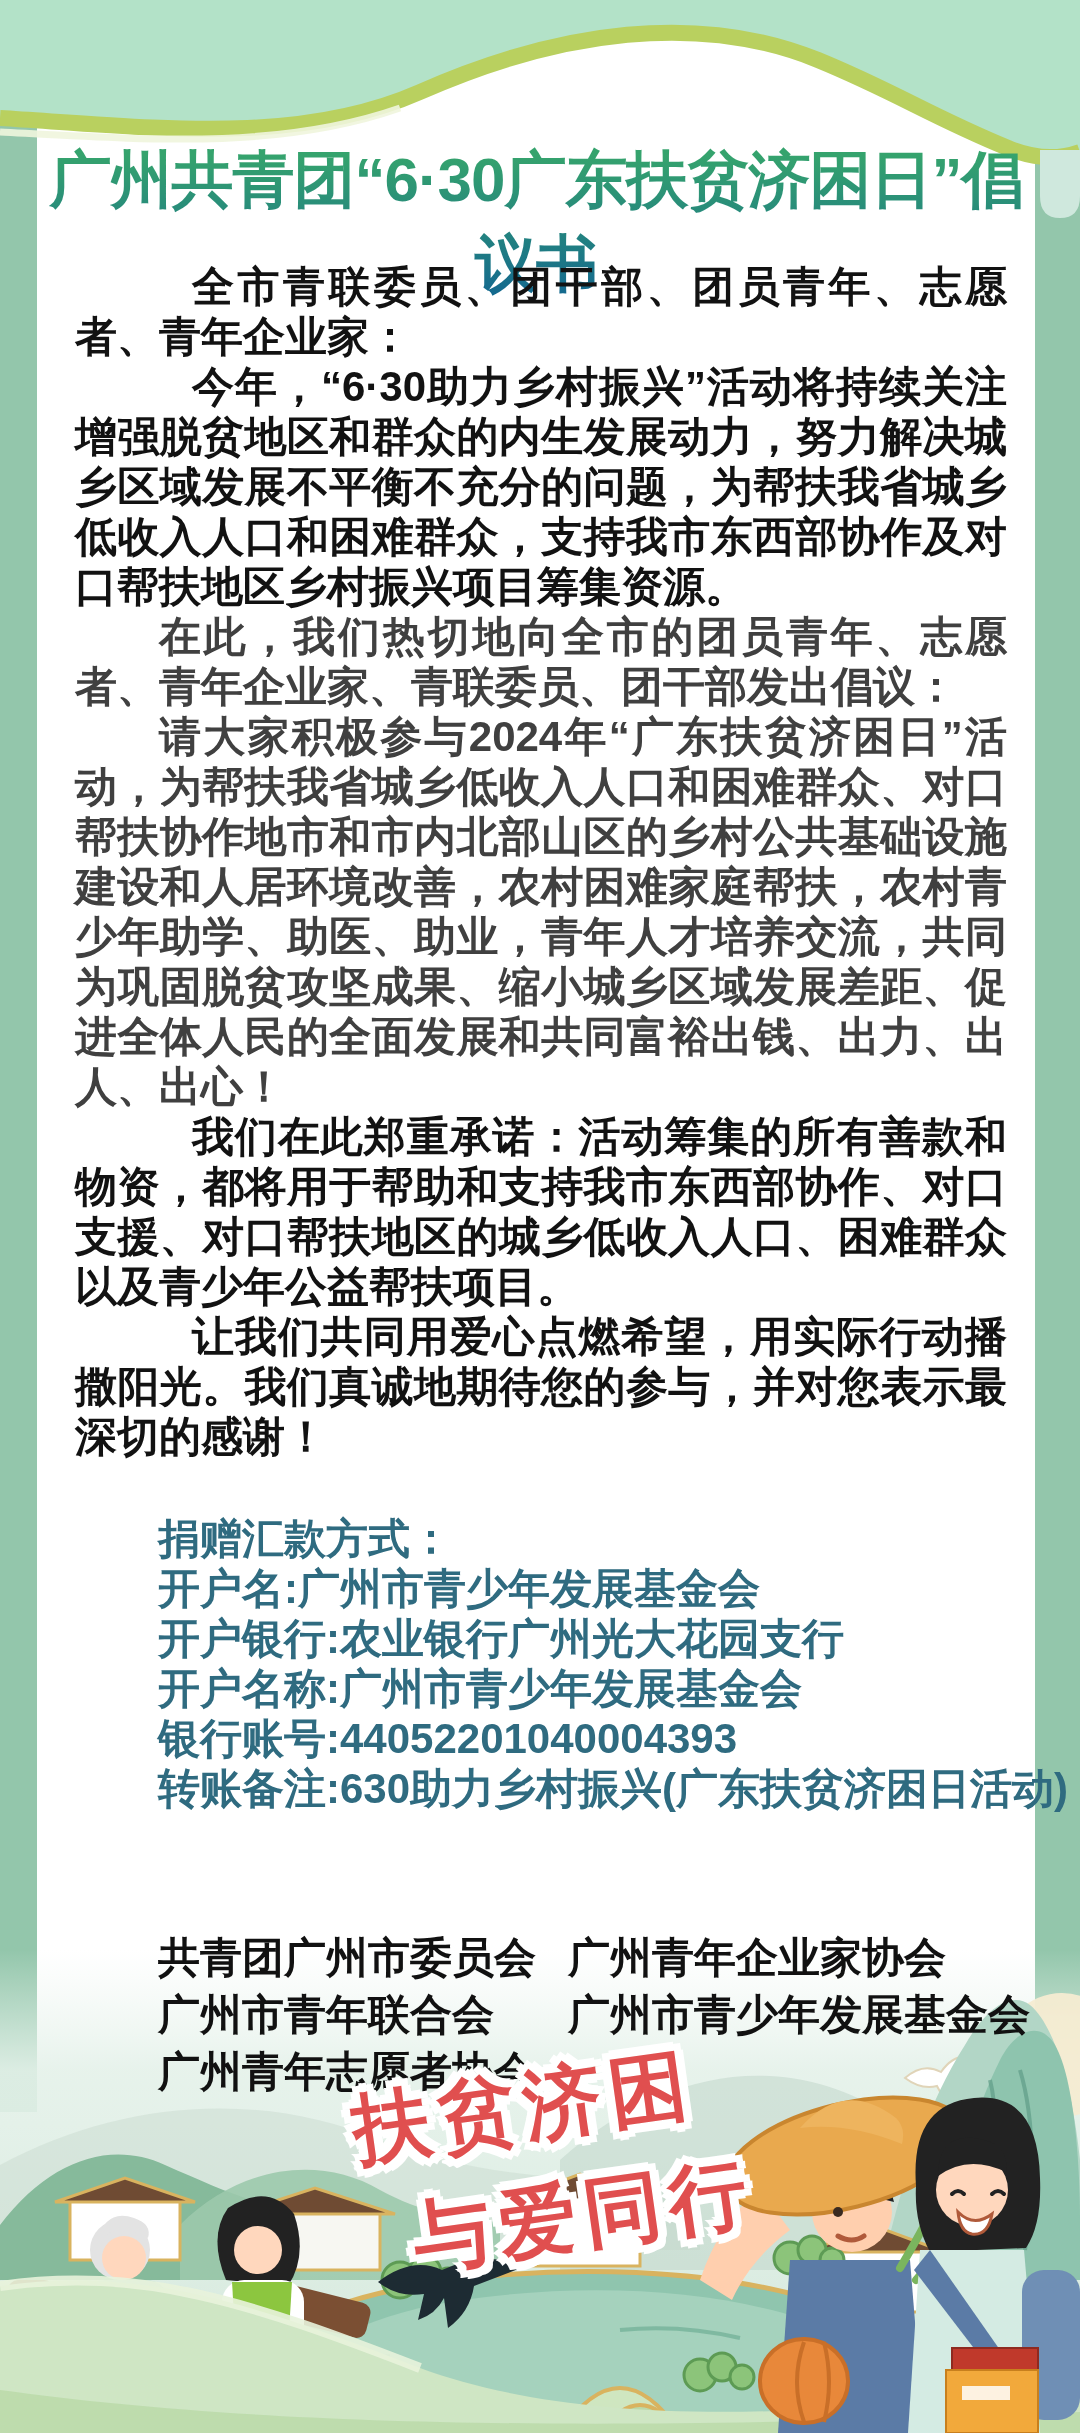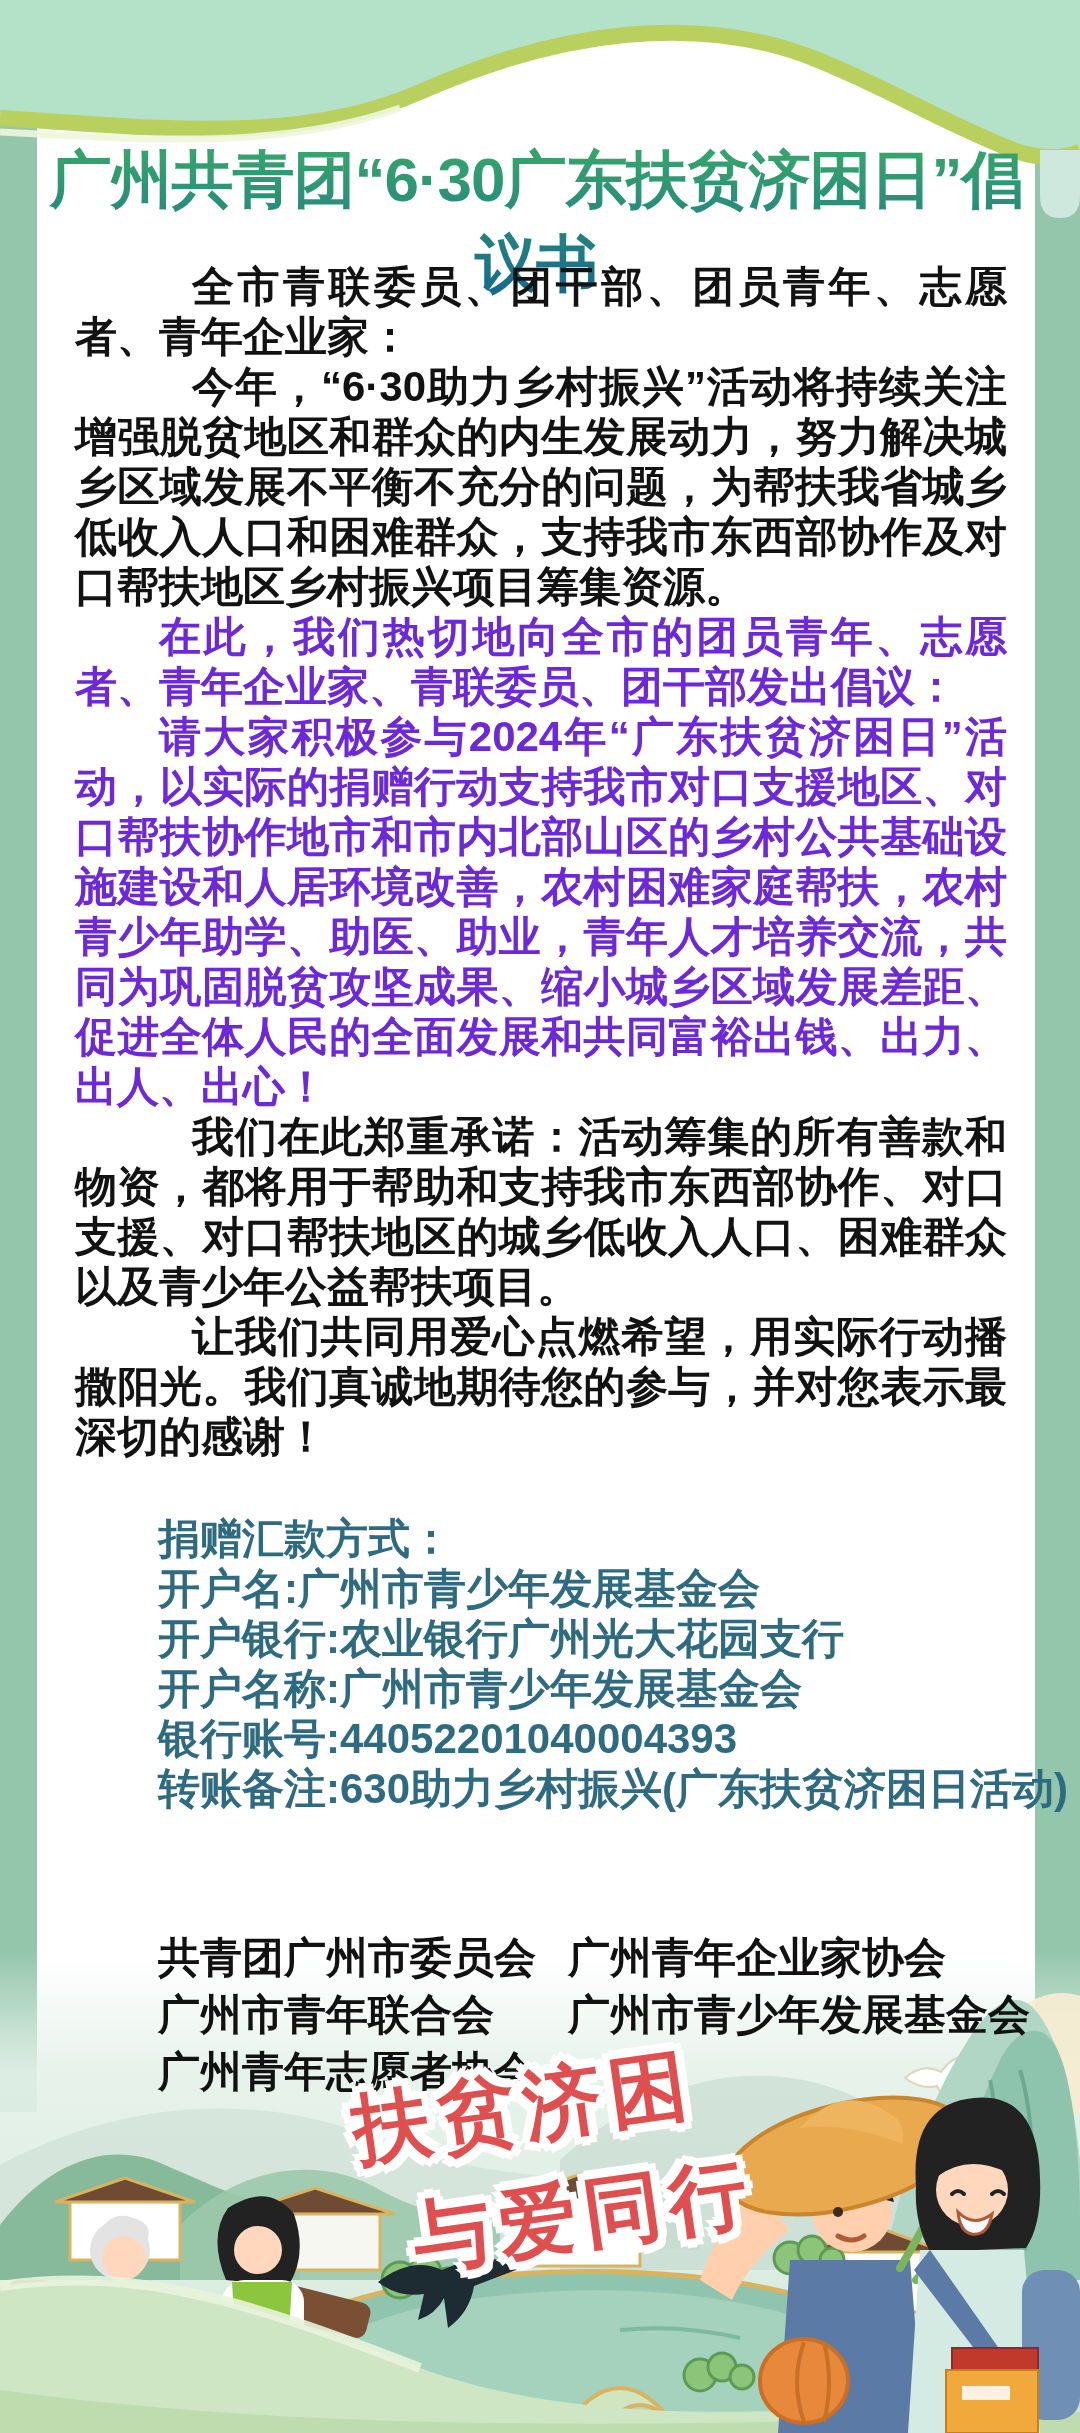--- a/index.html
+++ b/index.html
@@ -24,21 +24,21 @@
     .title{background:linear-gradient(180deg,#35a36d 10%,#156a8e 92%);
            -webkit-background-clip:text;background-clip:text;color:transparent;}
   }
 
   
   .letter-body{position:absolute;left:75px;top:262px;width:932px;z-index:4;}
   .letter-body p{margin:0;text-indent:2em;font-size:42px;line-height:50px;
                  font-weight:900;text-align:justify;color:#121212;letter-spacing:0;}
   .seg-ink{color:#121212;margin-left:33px;}
   .seg-red{color:#ea1212;}
-  .seg-teal{color:#6d28d9;margin-top:19px;}
+  .seg-teal{color:#404040;margin-top:19px;}
 
   
   .donation{position:absolute;left:158px;top:1514px;z-index:4;color:#2f6b80;
             font-size:42px;line-height:50px;font-weight:900;}
   .donation div{white-space:nowrap;}
 
   
   .signatures{position:absolute;left:158px;top:1882px;width:800px;z-index:4;
               display:grid;grid-template-columns:410px 1fr;column-gap:0;}
   .sig-col{font-size:42px;line-height:57px;font-weight:900;color:#111;margin-top:47px;}
@@ -71,21 +71,21 @@
     <path d="M0,132 C150,140 280,150 400,108" fill="none" stroke="#f0f5dd" stroke-width="7" opacity="0.9"></path>
     <path d="M1040,150 h40 v46 q0,22 -20,22 q-20,0 -20,-22 Z" fill="#cfe8dd"></path>
   </svg>
 
   <div class="title">广州共青团“6·30广东扶贫济困日”倡议书</div>
 
   <div class="letter-body">
       <p><span class="seg-ink">全市青联委员、团干部、团员青年、志愿者、青年企业家：</span></p>
       <p><span class="seg-ink">今年，“6·30助力乡村振兴”活动将持续关注增强脱贫地区和群众的内生发展动力，努力解决城乡区域发展不平衡不充分的问题，为帮扶我省城乡低收入人口和困难群众，支持我市东西部协作及对口帮扶地区乡村振兴项目筹集资源。</span></p>
       <p><span class="seg-teal">在此，我们热切地向全市的团员青年、志愿者、青年企业家、青联委员、团干部发出倡议：</span></p>
-      <p><span class="seg-teal">请大家积极参与2024年“广东扶贫济困日”活动，以实际的捐赠行动支持我市对口支援地区、对口帮扶协作地市和市内北部山区的乡村公共基础设施建设和人居环境改善，农村困难家庭帮扶，农村青少年助学、助医、助业，青年人才培养交流，共同为巩固脱贫攻坚成果、缩小城乡区域发展差距、促进全体人民的全面发展和共同富裕出钱、出力、出人、出心！</span></p>
+      <p><span class="seg-teal">请大家积极参与2024年“广东扶贫济困日”活动，为帮扶我省城乡低收入人口和困难群众、对口帮扶协作地市和市内北部山区的乡村公共基础设施建设和人居环境改善，农村困难家庭帮扶，农村青少年助学、助医、助业，青年人才培养交流，共同为巩固脱贫攻坚成果、缩小城乡区域发展差距、促进全体人民的全面发展和共同富裕出钱、出力、出人、出心！</span></p>
       <p><span class="seg-ink">我们在此郑重承诺：活动筹集的所有善款和物资，都将用于帮助和支持我市东西部协作、对口支援、对口帮扶地区的城乡低收入人口、困难群众以及青少年公益帮扶项目。</span></p>
       <p><span class="seg-ink">让我们共同用爱心点燃希望，用实际行动播撒阳光。我们真诚地期待您的参与，并对您表示最深切的感谢！</span></p>
     </div>
 
   <div class="donation">
     <div>捐赠汇款方式：</div>
     <div>
         <div>开户名:广州市青少年发展基金会</div>
         <div>开户银行:农业银行广州光大花园支行</div>
         <div>开户名称:广州市青少年发展基金会</div>

